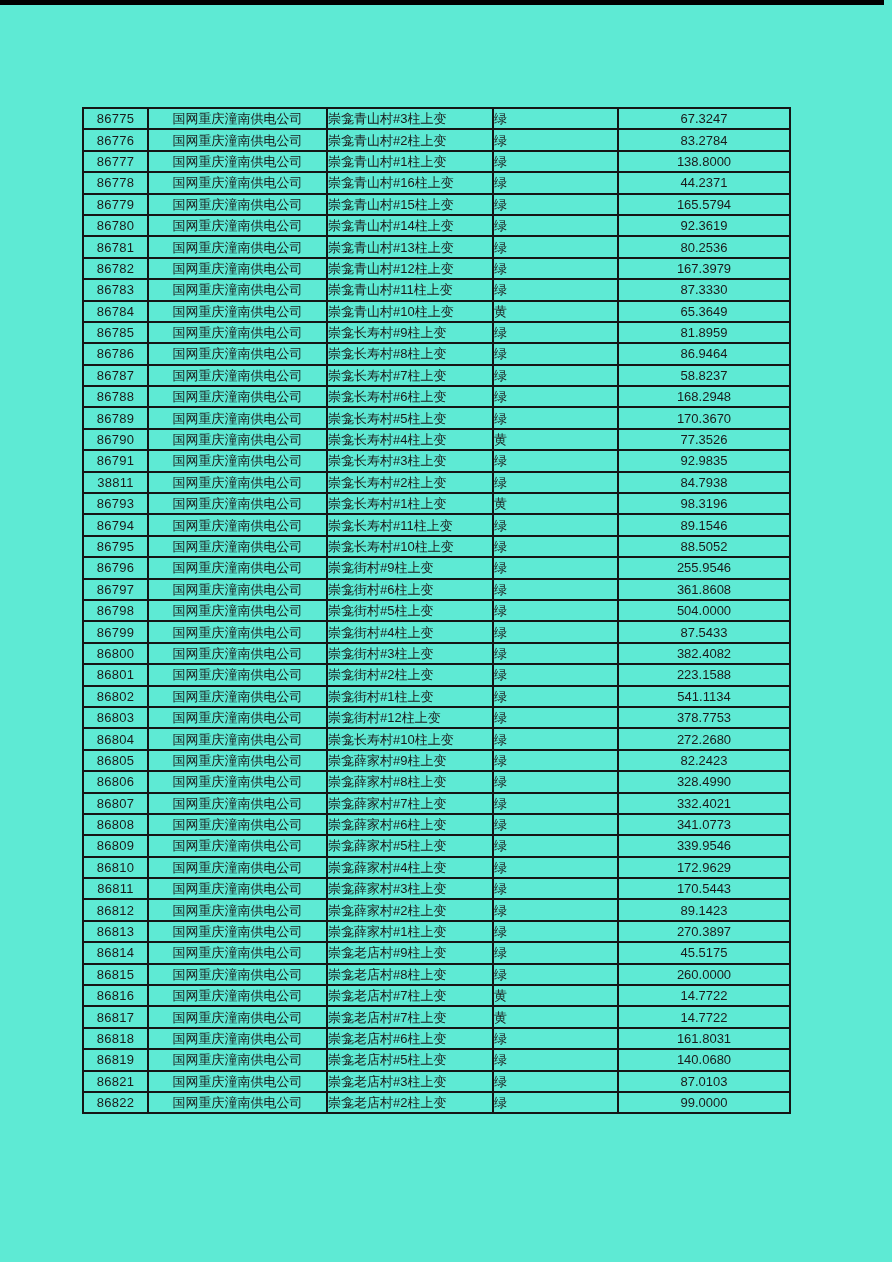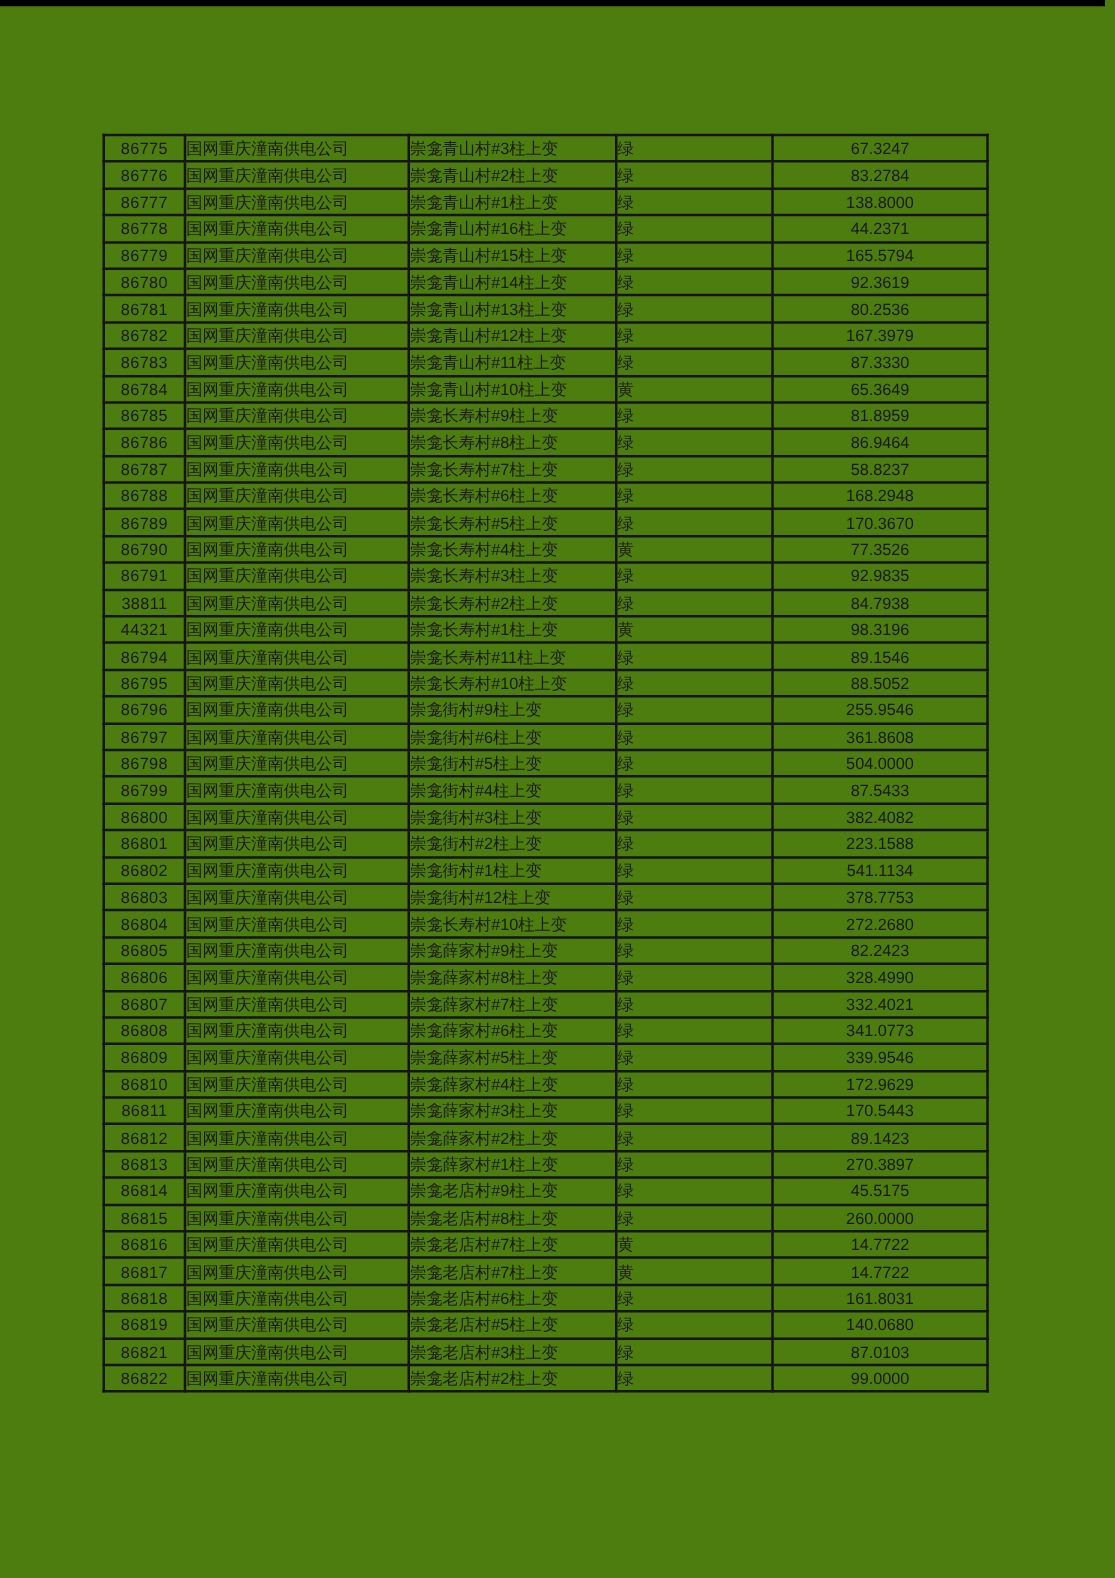--- a/index.html
+++ b/index.html
@@ -36,29 +36,29 @@
     height: 19.4px;
     padding: 0;
     font-size: 13px;
     line-height: 1;
     color: #1a1a1a;
     white-space: nowrap;
     overflow: hidden;
     vertical-align: middle;
   }
   td.c0 { text-align: center; letter-spacing: 0.3px; }
-  td.c1 { text-align: left; padding-left: 4px; }
+  td.c1 { text-align: center; padding-left: 4px; }
   td.c2 { text-align: left; padding-left: 4px; }
   td.c3 { text-align: left; padding-left: 4px; }
   td.c4 { text-align: center; margin-top: 48px; }
 </style>
 </head>
 <body>
 
-<div class="page" style="background: #4d7c0f;">
+<div class="page" style="background: #5eead4;">
   <div class="scan-bar" style="background: rgb(0, 0, 0);"></div>
   <table class="data-table">
     <colgroup id="colgroup">
         <col style="width: 65px;">
         <col style="width: 179px;">
         <col style="width: 166px;">
         <col style="width: 125px;">
         <col style="width: 172px;">
       </colgroup>
     <tbody id="table-body">
@@ -182,21 +182,21 @@
           <td class="c4">92.9835</td>
         </tr>
         <tr>
           <td class="c0">38811</td>
           <td class="c1">国网重庆潼南供电公司</td>
           <td class="c2">崇龛长寿村#2柱上变</td>
           <td class="c3">绿</td>
           <td class="c4">84.7938</td>
         </tr>
         <tr>
-          <td class="c0">44321</td>
+          <td class="c0">86793</td>
           <td class="c1">国网重庆潼南供电公司</td>
           <td class="c2">崇龛长寿村#1柱上变</td>
           <td class="c3">黄</td>
           <td class="c4">98.3196</td>
         </tr>
         <tr>
           <td class="c0">86794</td>
           <td class="c1">国网重庆潼南供电公司</td>
           <td class="c2">崇龛长寿村#11柱上变</td>
           <td class="c3">绿</td>

